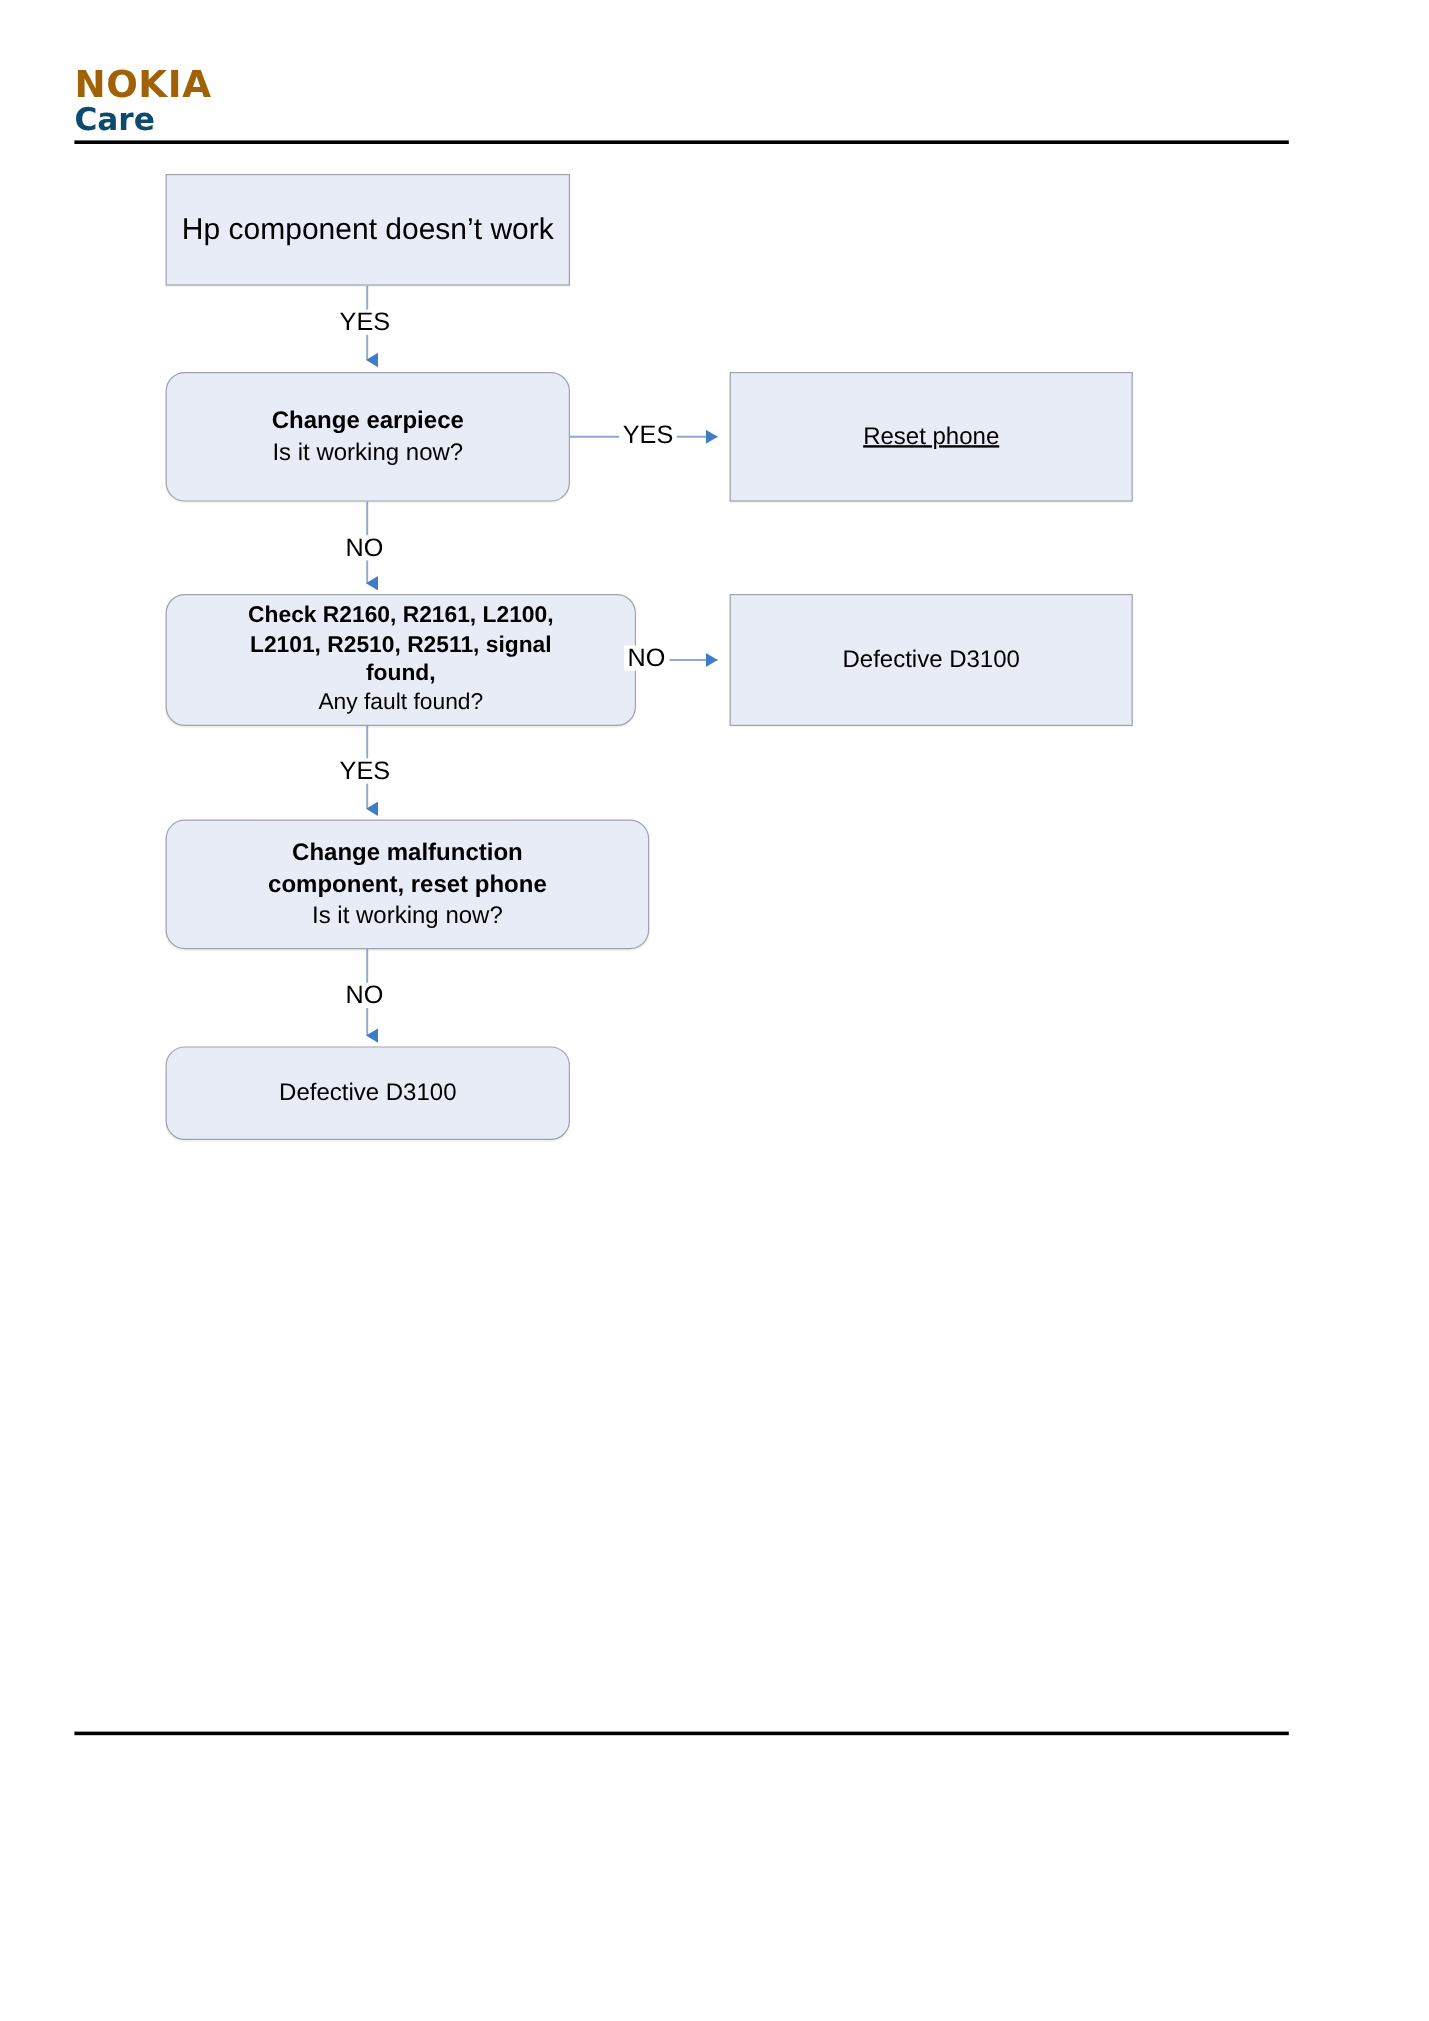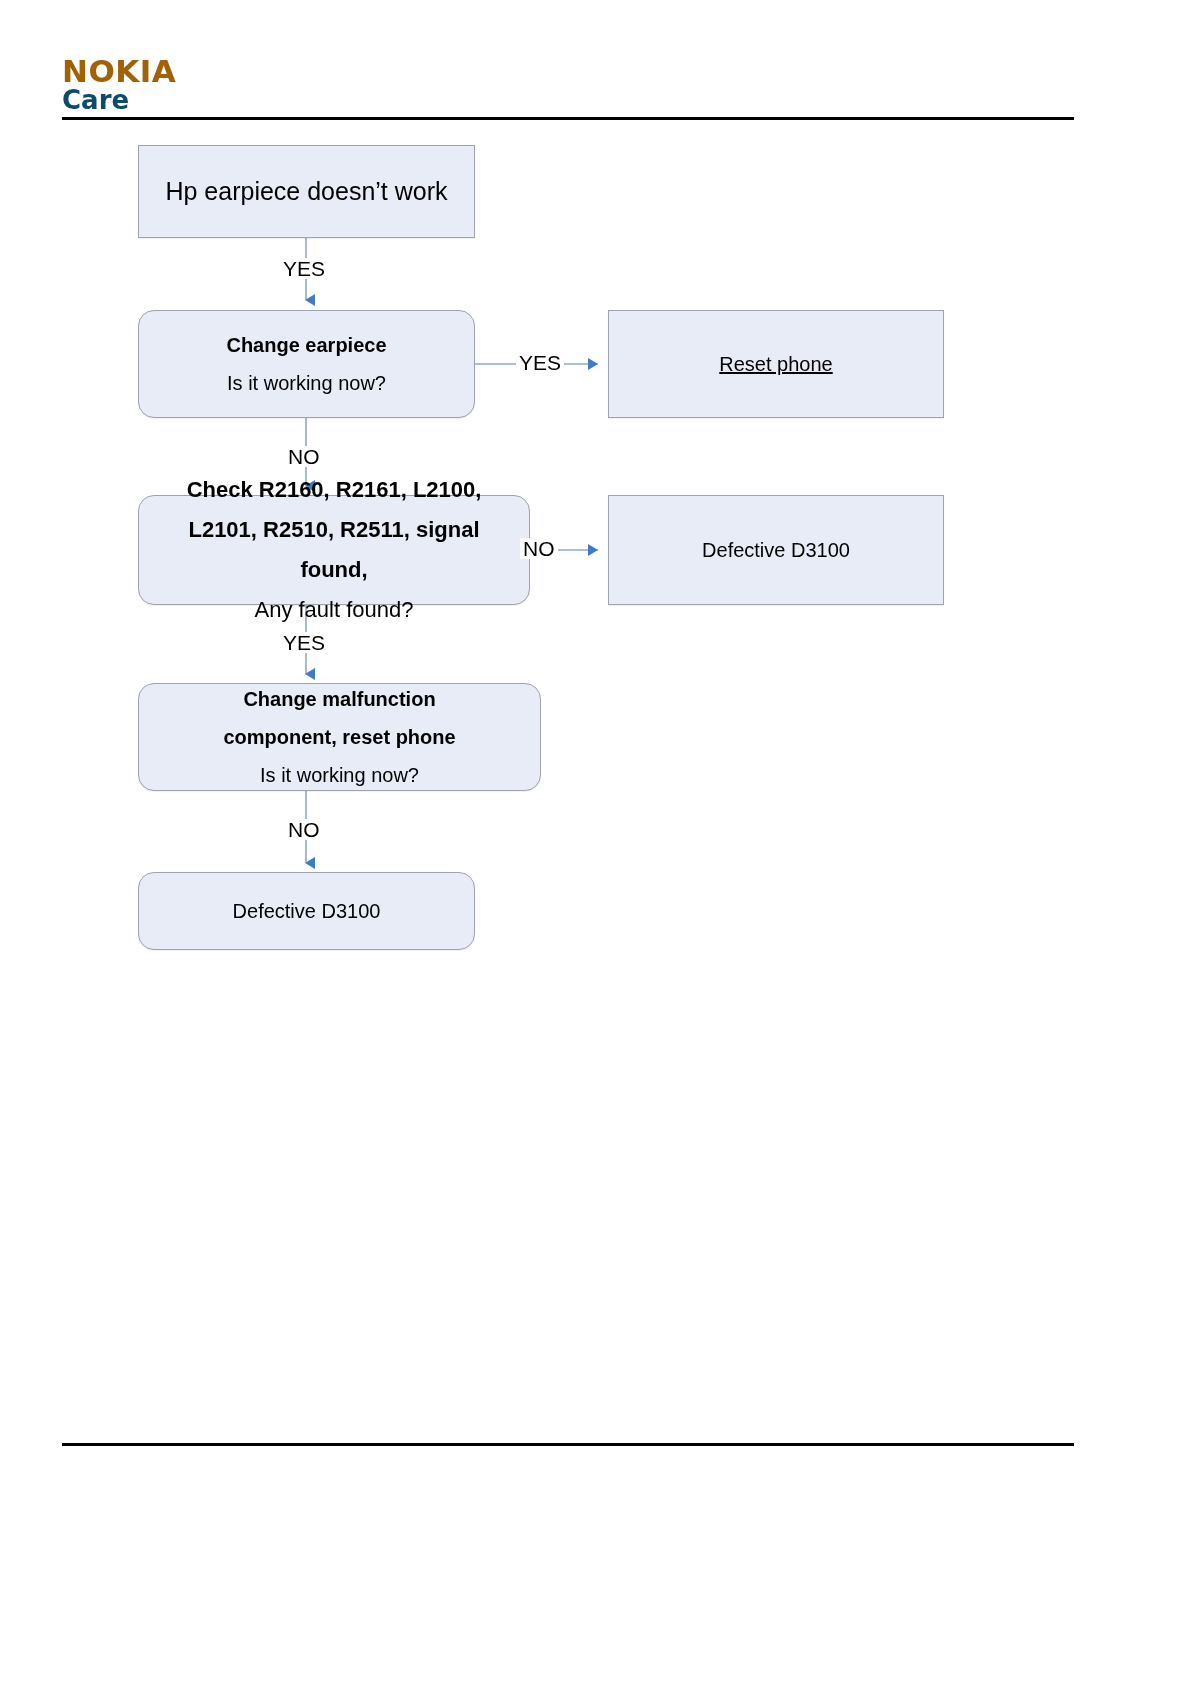--- a/index.html
+++ b/index.html
@@ -87,21 +87,20 @@
     flex-direction: column;
     align-items: center;
     justify-content: center;
     text-align: center;
     color: #000000;
     padding: 4px 10px;
     box-shadow: 0 1px 1px rgba(0,0,0,0.06);
   }
   .node.rounded {
     border-radius: 16px;
-    gap: 12px;
   }
   .node.sharp {
     border-radius: 0;
   }
   .node .line {
     display: block;
     width: 100%;
   }
   .node .line.bold {
     font-weight: bold;
@@ -121,21 +120,21 @@
   #node-change-earpiece .line { line-height: 1.32; }
 
   #node-reset-phone {
     left: 608px; top: 310px; width: 336px; height: 108px;
     font-size: 20px;
     text-decoration: underline;
   }
 
   #node-check-components {
     left: 138px; top: 495px; width: 392px; height: 110px;
-    font-size: 22px;
+    font-size: 19px;
   }
   #node-check-components .line { line-height: 1.28; }
 
   #node-defective-right {
     left: 608px; top: 495px; width: 336px; height: 110px;
     font-size: 20px;
   }
 
   #node-change-malfunction {
     left: 138px; top: 683px; width: 403px; height: 108px;
@@ -196,21 +195,21 @@
       <line x1="306" y1="418" x2="306" y2="486" stroke="#8da9d4" stroke-width="1.6" marker-end="url(#arrow-down)"></line>
 
       <line x1="475" y1="550" x2="598" y2="550" stroke="#8da9d4" stroke-width="1.6" marker-end="url(#arrow-right)"></line>
 
       <line x1="306" y1="605" x2="306" y2="674" stroke="#8da9d4" stroke-width="1.6" marker-end="url(#arrow-down)"></line>
 
       <line x1="306" y1="791" x2="306" y2="863" stroke="#8da9d4" stroke-width="1.6" marker-end="url(#arrow-down)"></line>
     </svg>
 
     <div class="node sharp" id="node-start">
-      <span class="line">Hp earpiece doesn’t work</span>
+      <span class="line">Hp component doesn’t work</span>
     </div>
 
     <div class="node rounded" id="node-change-earpiece">
       <span class="line bold">Change earpiece</span>
       <span class="line">Is it working now?</span>
     </div>
 
     <div class="node sharp" id="node-reset-phone">
       <span class="line">Reset phone</span>
     </div>

